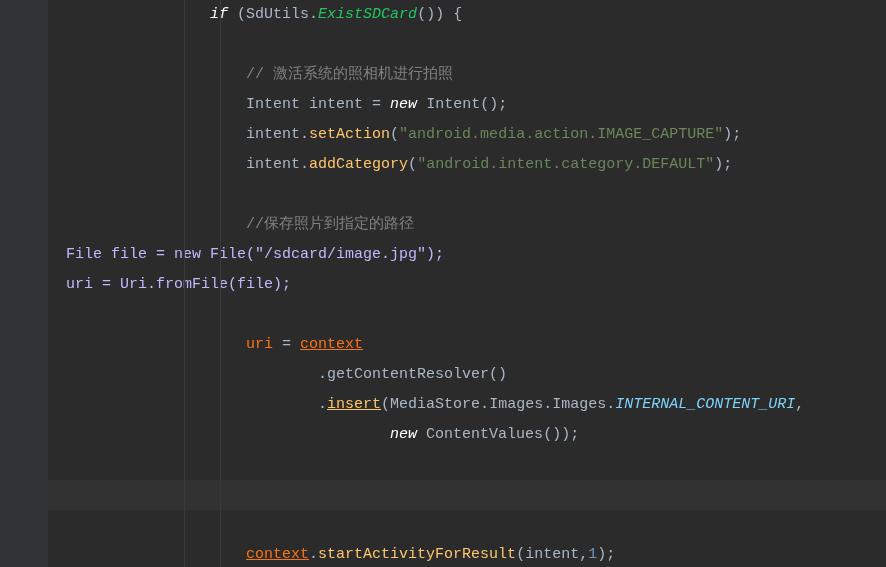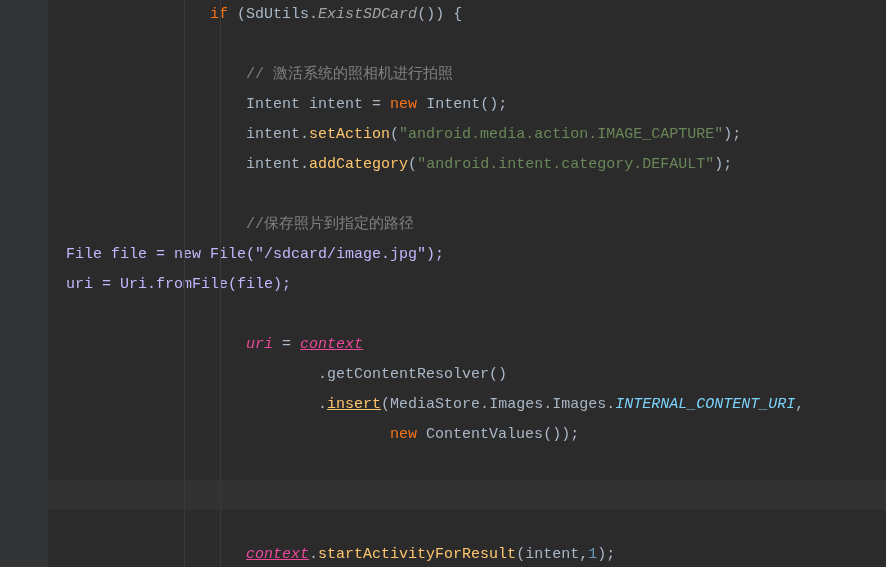--- a/index.html
+++ b/index.html
@@ -26,27 +26,27 @@
     padding-left: 0;
   }
   pre.code {
     font-family: inherit;
     font-size: 15px;
     line-height: 30px;
     white-space: pre;
     padding: 0;
     margin: 0;
   }
-  .kw   { color: #f97316; }          
+  .kw   { color: #ffffff; font-style: italic; }          
   .mthd { color: #ffc66d; margin-top: 30px; }          
   .str  { color: #6a8759; }          
   .num  { color: #6897bb; }          
   .cmt  { color: #808080; }          
-  .it   { font-style: italic; color: #a3a3a3; }
-  .fld  { color: #ec4899; font-style: italic; }  
+  .it   { font-style: italic; color: #22c55e; }
+  .fld  { color: #f97316; }  
   .fldn { color: #7dd3fc; }                       
   .dead { color: #c4b5fd; }                       
   .ul   { text-decoration: underline; }
   .warn { text-decoration: underline wavy #a9a557; text-underline-offset: 3px; }
   .tk   { color: #a9b7c6; }
   .staticit { color: #a9b7c6; font-style: italic; }
 
   .hl-line {
     position: absolute;
     left: 0; right: 0;

